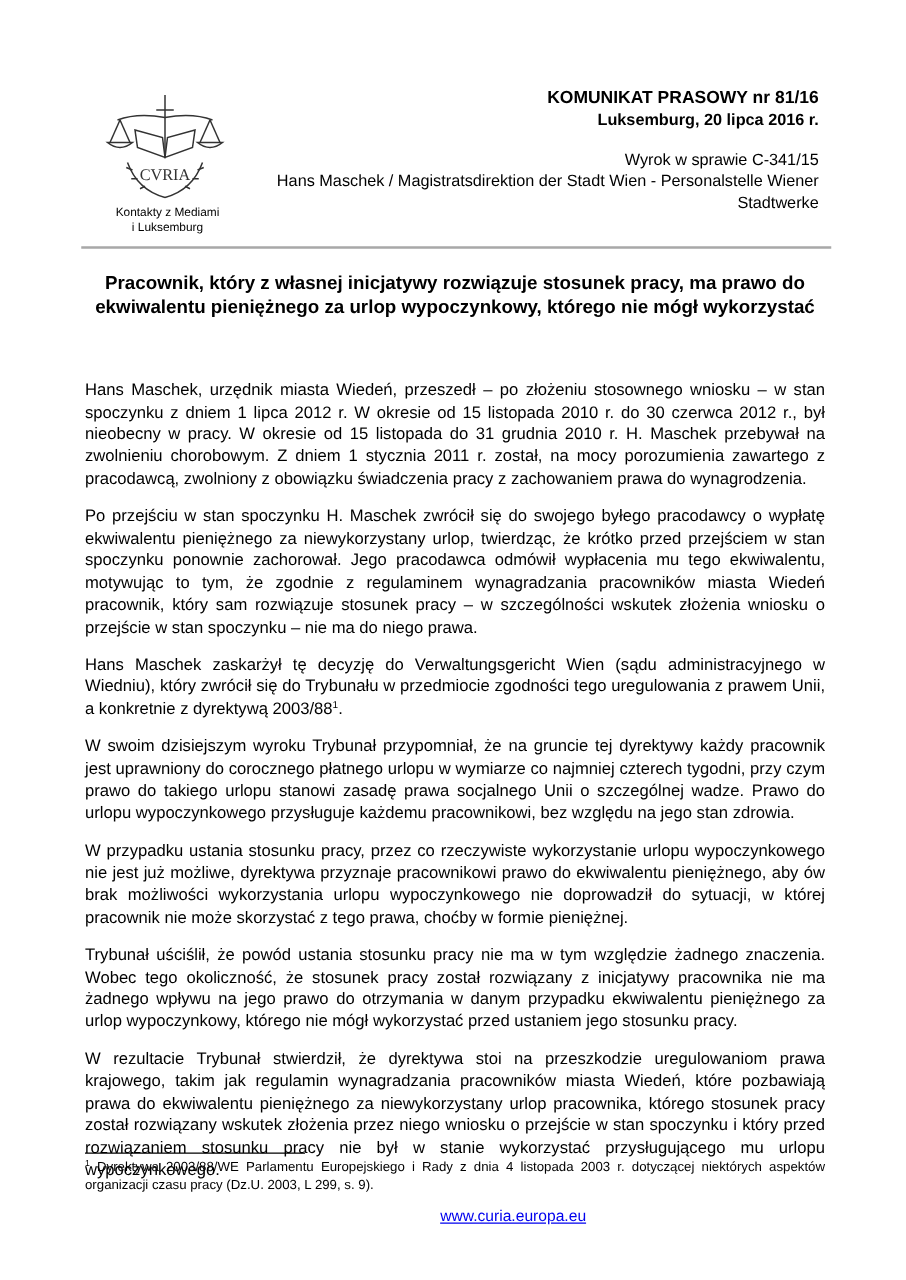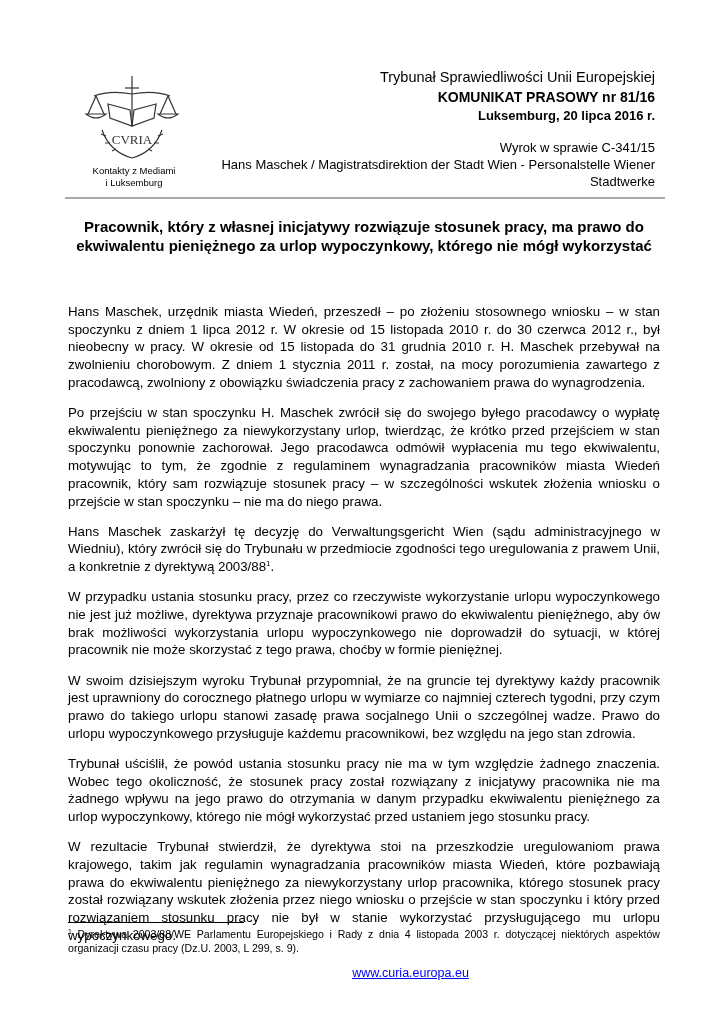--- a/index.html
+++ b/index.html
@@ -59,41 +59,40 @@
     <text x="52" y="70" text-anchor="middle" font-family="Liberation Serif, serif" font-size="13" fill="#333" id="cvria-text">CVRIA</text>
   </svg>
 </div>
 
 <div class="contact">
   <div>Kontakty z Mediami</div>
   <div>i Luksemburg</div>
 </div>
 
 <div class="header">
-  <div class="h-court">Trybunał Sprawiedliwości Unii Europejskiej</div>
   <div class="h-komunikat">KOMUNIKAT PRASOWY nr 81/16</div>
   <div class="h-date">Luksemburg, 20 lipca 2016 r.</div>
   <div class="h-case">Wyrok w sprawie C-341/15</div>
   <div>Hans Maschek / Magistratsdirektion der Stadt Wien - Personalstelle Wiener</div>
   <div>Stadtwerke</div>
 </div>
 
 <div class="sep"></div>
 
 <div class="title">
   <div>Pracownik, który z własnej inicjatywy rozwiązuje stosunek pracy, ma prawo do</div>
   <div>ekwiwalentu pieniężnego za urlop wypoczynkowy, którego nie mógł wykorzystać</div>
 </div>
 
 <div class="body">
   <p>Hans Maschek, urzędnik miasta Wiedeń, przeszedł – po złożeniu stosownego wniosku – w stan spoczynku z dniem 1 lipca 2012 r. W okresie od 15 listopada 2010 r. do 30 czerwca 2012 r., był nieobecny w pracy. W okresie od 15 listopada do 31 grudnia 2010 r. H. Maschek przebywał na zwolnieniu chorobowym. Z dniem 1 stycznia 2011 r. został, na mocy porozumienia zawartego z pracodawcą, zwolniony z obowiązku świadczenia pracy z zachowaniem prawa do wynagrodzenia.</p>
   <p>Po przejściu w stan spoczynku H. Maschek zwrócił się do swojego byłego pracodawcy o wypłatę ekwiwalentu pieniężnego za niewykorzystany urlop, twierdząc, że krótko przed przejściem w stan spoczynku ponownie zachorował. Jego pracodawca odmówił wypłacenia mu tego ekwiwalentu, motywując to tym, że zgodnie z regulaminem wynagradzania pracowników miasta Wiedeń pracownik, który sam rozwiązuje stosunek pracy – w szczególności wskutek złożenia wniosku o przejście w stan spoczynku – nie ma do niego prawa.</p>
   <p><span>Hans Maschek zaskarżył tę decyzję do Verwaltungsgericht Wien (sądu administracyjnego w Wiedniu), który zwrócił się do Trybunału w przedmiocie zgodności tego uregulowania z prawem Unii, a konkretnie z dyrektywą 2003/88</span><sup>1</sup><span>.</span></p>
+  <p>W swoim dzisiejszym wyroku Trybunał przypomniał, że na gruncie tej dyrektywy każdy pracownik jest uprawniony do corocznego płatnego urlopu w wymiarze co najmniej czterech tygodni, przy czym prawo do takiego urlopu stanowi zasadę prawa socjalnego Unii o szczególnej wadze. Prawo do urlopu wypoczynkowego przysługuje każdemu pracownikowi, bez względu na jego stan zdrowia.</p>
   <p>W przypadku ustania stosunku pracy, przez co rzeczywiste wykorzystanie urlopu wypoczynkowego nie jest już możliwe, dyrektywa przyznaje pracownikowi prawo do ekwiwalentu pieniężnego, aby ów brak możliwości wykorzystania urlopu wypoczynkowego nie doprowadził do sytuacji, w której pracownik nie może skorzystać z tego prawa, choćby w formie pieniężnej.</p>
-  <p>W swoim dzisiejszym wyroku Trybunał przypomniał, że na gruncie tej dyrektywy każdy pracownik jest uprawniony do corocznego płatnego urlopu w wymiarze co najmniej czterech tygodni, przy czym prawo do takiego urlopu stanowi zasadę prawa socjalnego Unii o szczególnej wadze. Prawo do urlopu wypoczynkowego przysługuje każdemu pracownikowi, bez względu na jego stan zdrowia.</p>
   <p>Trybunał uściślił, że powód ustania stosunku pracy nie ma w tym względzie żadnego znaczenia. Wobec tego okoliczność, że stosunek pracy został rozwiązany z inicjatywy pracownika nie ma żadnego wpływu na jego prawo do otrzymania w danym przypadku ekwiwalentu pieniężnego za urlop wypoczynkowy, którego nie mógł wykorzystać przed ustaniem jego stosunku pracy.</p>
   <p>W rezultacie Trybunał stwierdził, że dyrektywa stoi na przeszkodzie uregulowaniom prawa krajowego, takim jak regulamin wynagradzania pracowników miasta Wiedeń, które pozbawiają prawa do ekwiwalentu pieniężnego za niewykorzystany urlop pracownika, którego stosunek pracy został rozwiązany wskutek złożenia przez niego wniosku o przejście w stan spoczynku i który przed rozwiązaniem stosunku pracy nie był w stanie wykorzystać przysługującego mu urlopu wypoczynkowego.</p>
 </div>
 
 <div class="fn-line"></div>
 <div class="footnote"><sup>1</sup><span> Dyrektywa 2003/88/WE Parlamentu Europejskiego i Rady z dnia 4 listopada 2003 r. dotyczącej niektórych aspektów organizacji czasu pracy (Dz.U. 2003, L 299, s. 9).</span></div>
 
 <div class="link">
   <a style="color: rgb(0, 0, 238);">www.curia.europa.eu</a>
 </div>

